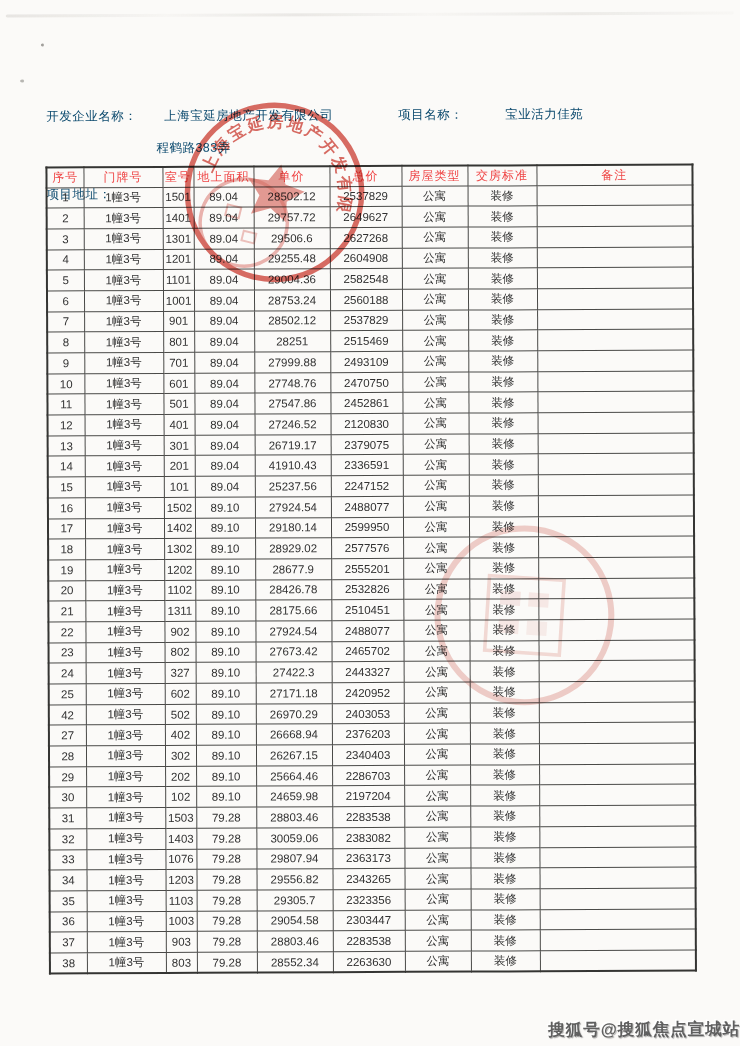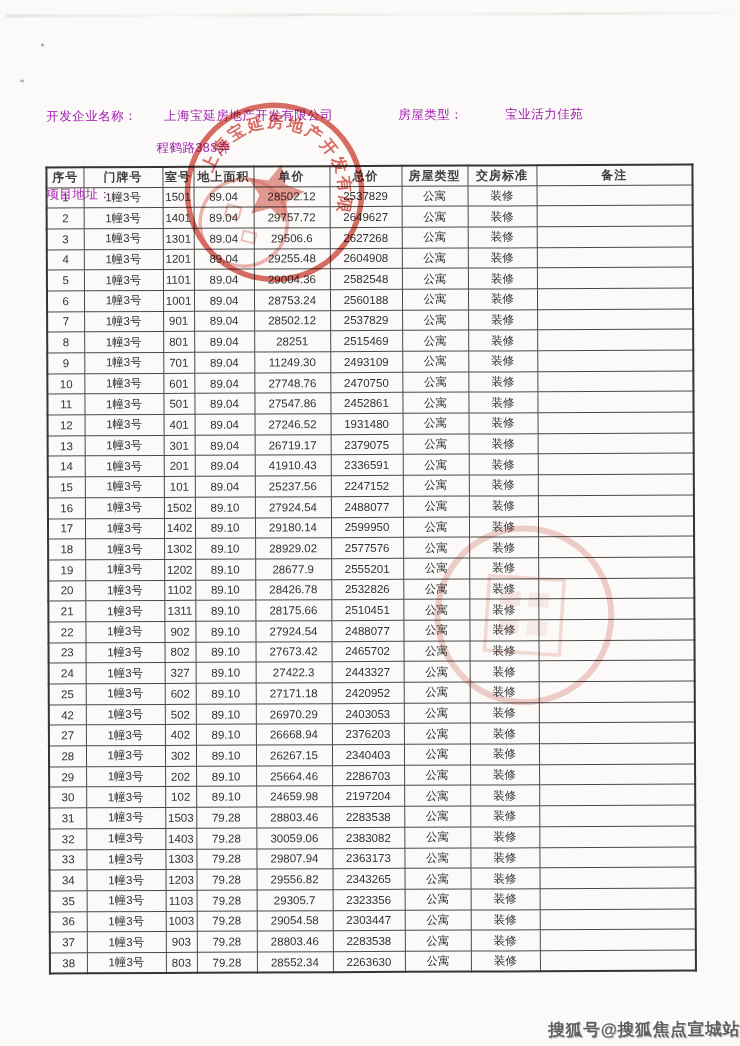--- a/index.html
+++ b/index.html
@@ -17,21 +17,21 @@
   .scan-line{
     position:absolute;top:13px;left:8px;right:4px;height:3px;
     background:linear-gradient(90deg,rgba(186,182,175,.55),rgba(210,206,200,.15) 22%,rgba(188,184,178,.5) 40%,rgba(205,201,195,.12) 58%,rgba(190,186,180,.45) 78%,rgba(205,201,195,.1));
     opacity:.55;border-radius:2px;
   }
   .speck{position:absolute;background:#8b8884;border-radius:50%;opacity:.8;}
   .speck.s1{left:43px;top:42px;width:3px;height:3px;}
   .speck.s2{left:22px;top:78px;width:4px;height:3px;opacity:.6;}
 
   
-  .meta{position:absolute;font-size:12.5px;color:#a21caf;letter-spacing:.5px;white-space:nowrap;text-align:right;}
+  .meta{position:absolute;font-size:12.5px;color:#0c4a6e;letter-spacing:.5px;white-space:nowrap;text-align:right;}
   .m-dev-label{left:48px;top:107px;}
   .m-dev-value{left:166px;top:107px;}
   .m-proj-label{left:400px;top:107px;}
   .m-proj-value{left:507px;top:107px;}
   .m-addr-label{left:48px;top:139px;margin-top:46px;}
   .m-addr-value{left:158px;top:139px;}
 
   
   table.price{
     position:absolute;left:47px;top:165px;width:646px;
@@ -39,21 +39,21 @@
     background:transparent;
   }
   table.price th,table.price td{
     border:1px solid #4a4a48;
     padding:0;text-align:center;vertical-align:middle;
     font-size:11.5px;color:#313131;
     height:20.7px;box-sizing:border-box;
     overflow:hidden;white-space:nowrap;
   }
   table.price{border:2px solid #353533;}
-  table.price th{font-size:12px;color:#404040;height:20px;font-weight:bold;letter-spacing:1px;}
+  table.price th{font-size:12px;color:#ef4444;height:20px;font-weight:normal;letter-spacing:1px;}
   col.c-no{width:37px;}  col.c-door{width:79px;} col.c-room{width:31px;}
   col.c-area{width:60px;} col.c-unit{width:76px;} col.c-total{width:72px;}
   col.c-type{width:66px;} col.c-std{width:69px;}  col.c-note{width:156px;}
 
   
   .stamp{position:absolute;mix-blend-mode:multiply;pointer-events:none;}
   .stamp-top{left:182px;top:98px;width:188px;height:188px;opacity:.82;transform:rotate(14deg);}
   .stamp-mid{left:428px;top:520px;width:192px;height:192px;opacity:.40;transform:rotate(-8deg);}
 
   
@@ -69,21 +69,21 @@
 <body>
 
 <div id="page">
 
   <div class="scan-line"></div>
   <div class="speck s1"></div>
   <div class="speck s2"></div>
 
   <div class="meta m-dev-label">开发企业名称：</div>
   <div class="meta m-dev-value">上海宝延房地产开发有限公司</div>
-  <div class="meta m-proj-label">房屋类型：</div>
+  <div class="meta m-proj-label">项目名称：</div>
   <div class="meta m-proj-value">宝业活力佳苑</div>
   <div class="meta m-addr-label">项目地址：</div>
   <div class="meta m-addr-value">程鹤路383弄</div>
 
   <table class="price">
     <colgroup>
       <col class="c-no">
         <col class="c-door">
         <col class="c-room">
         <col class="c-area">
@@ -193,21 +193,21 @@
           <td>2515469</td>
           <td>公寓</td>
           <td>装修</td>
           <td></td>
         </tr>
         <tr>
           <td>9</td>
           <td>1幢3号</td>
           <td>701</td>
           <td>89.04</td>
-          <td>11249.30</td>
+          <td>27999.88</td>
           <td>2493109</td>
           <td>公寓</td>
           <td>装修</td>
           <td></td>
         </tr>
         <tr>
           <td>10</td>
           <td>1幢3号</td>
           <td>601</td>
           <td>89.04</td>
@@ -227,21 +227,21 @@
           <td>公寓</td>
           <td>装修</td>
           <td></td>
         </tr>
         <tr>
           <td>12</td>
           <td>1幢3号</td>
           <td>401</td>
           <td>89.04</td>
           <td>27246.52</td>
-          <td>1931480</td>
+          <td>2120830</td>
           <td>公寓</td>
           <td>装修</td>
           <td></td>
         </tr>
         <tr>
           <td>13</td>
           <td>1幢3号</td>
           <td>301</td>
           <td>89.04</td>
           <td>26719.17</td>
@@ -455,21 +455,21 @@
           <td>79.28</td>
           <td>30059.06</td>
           <td>2383082</td>
           <td>公寓</td>
           <td>装修</td>
           <td></td>
         </tr>
         <tr>
           <td>33</td>
           <td>1幢3号</td>
-          <td>1303</td>
+          <td>1076</td>
           <td>79.28</td>
           <td>29807.94</td>
           <td>2363173</td>
           <td>公寓</td>
           <td>装修</td>
           <td></td>
         </tr>
         <tr>
           <td>34</td>
           <td>1幢3号</td>

